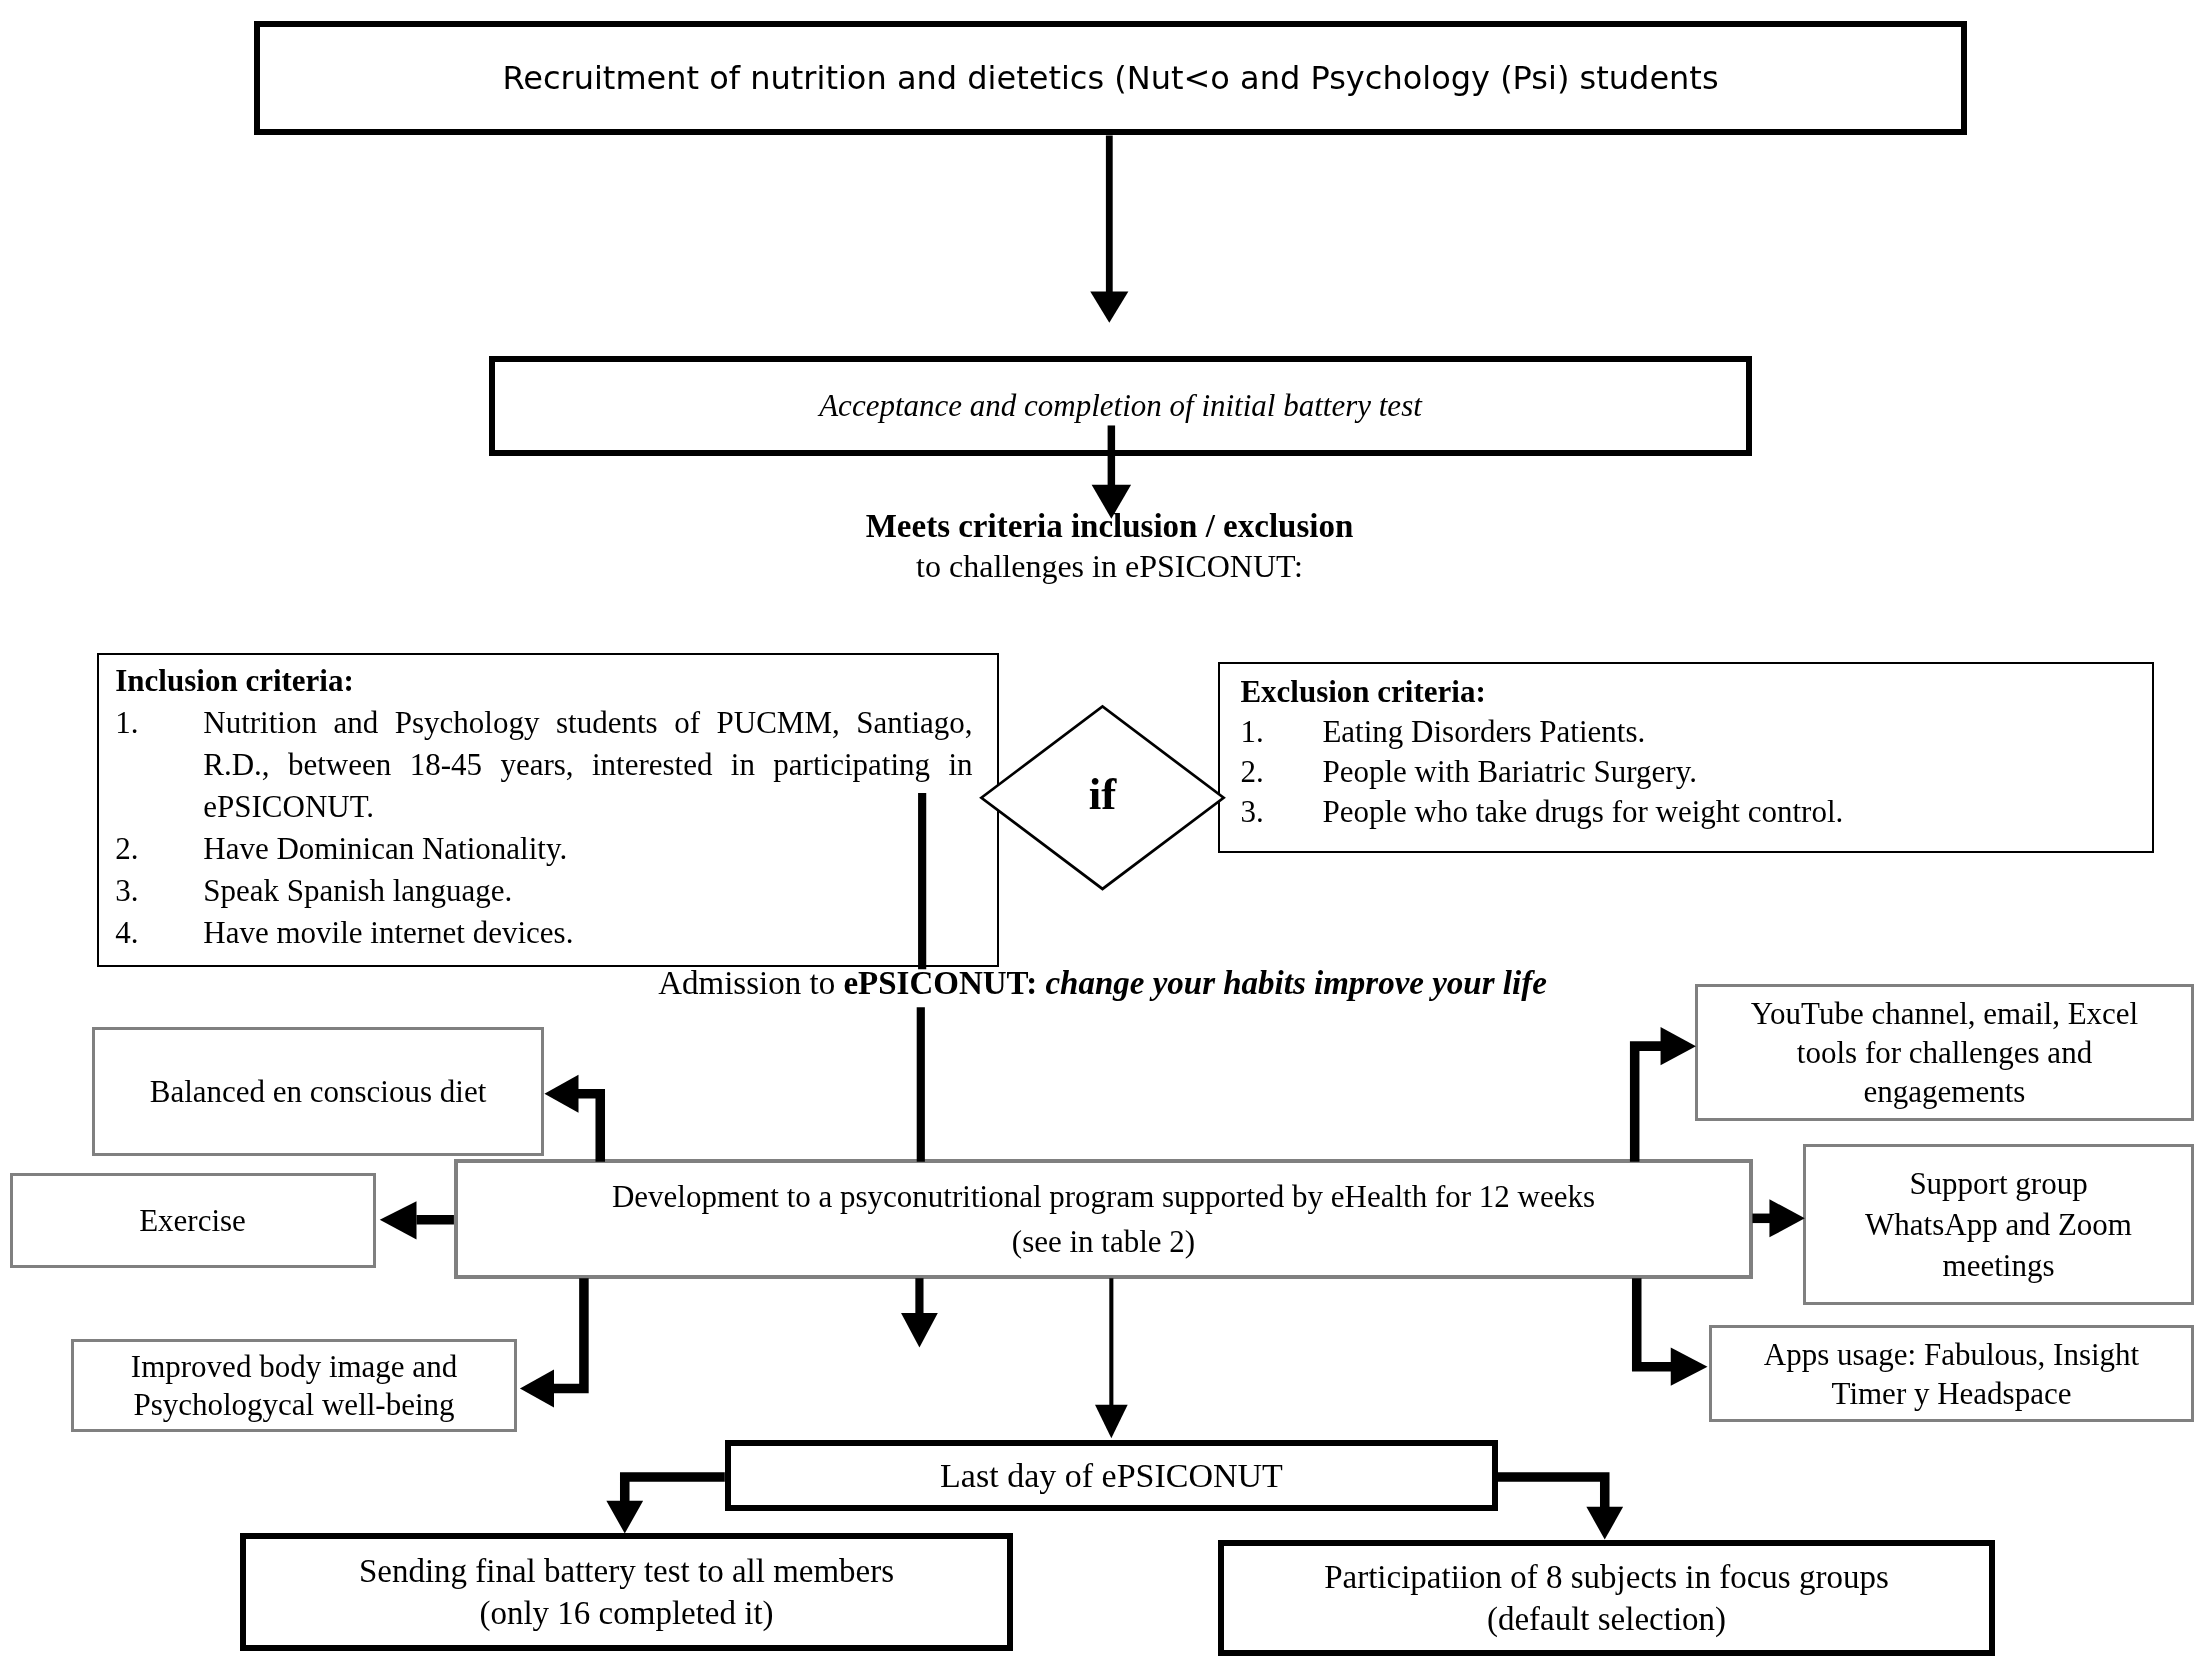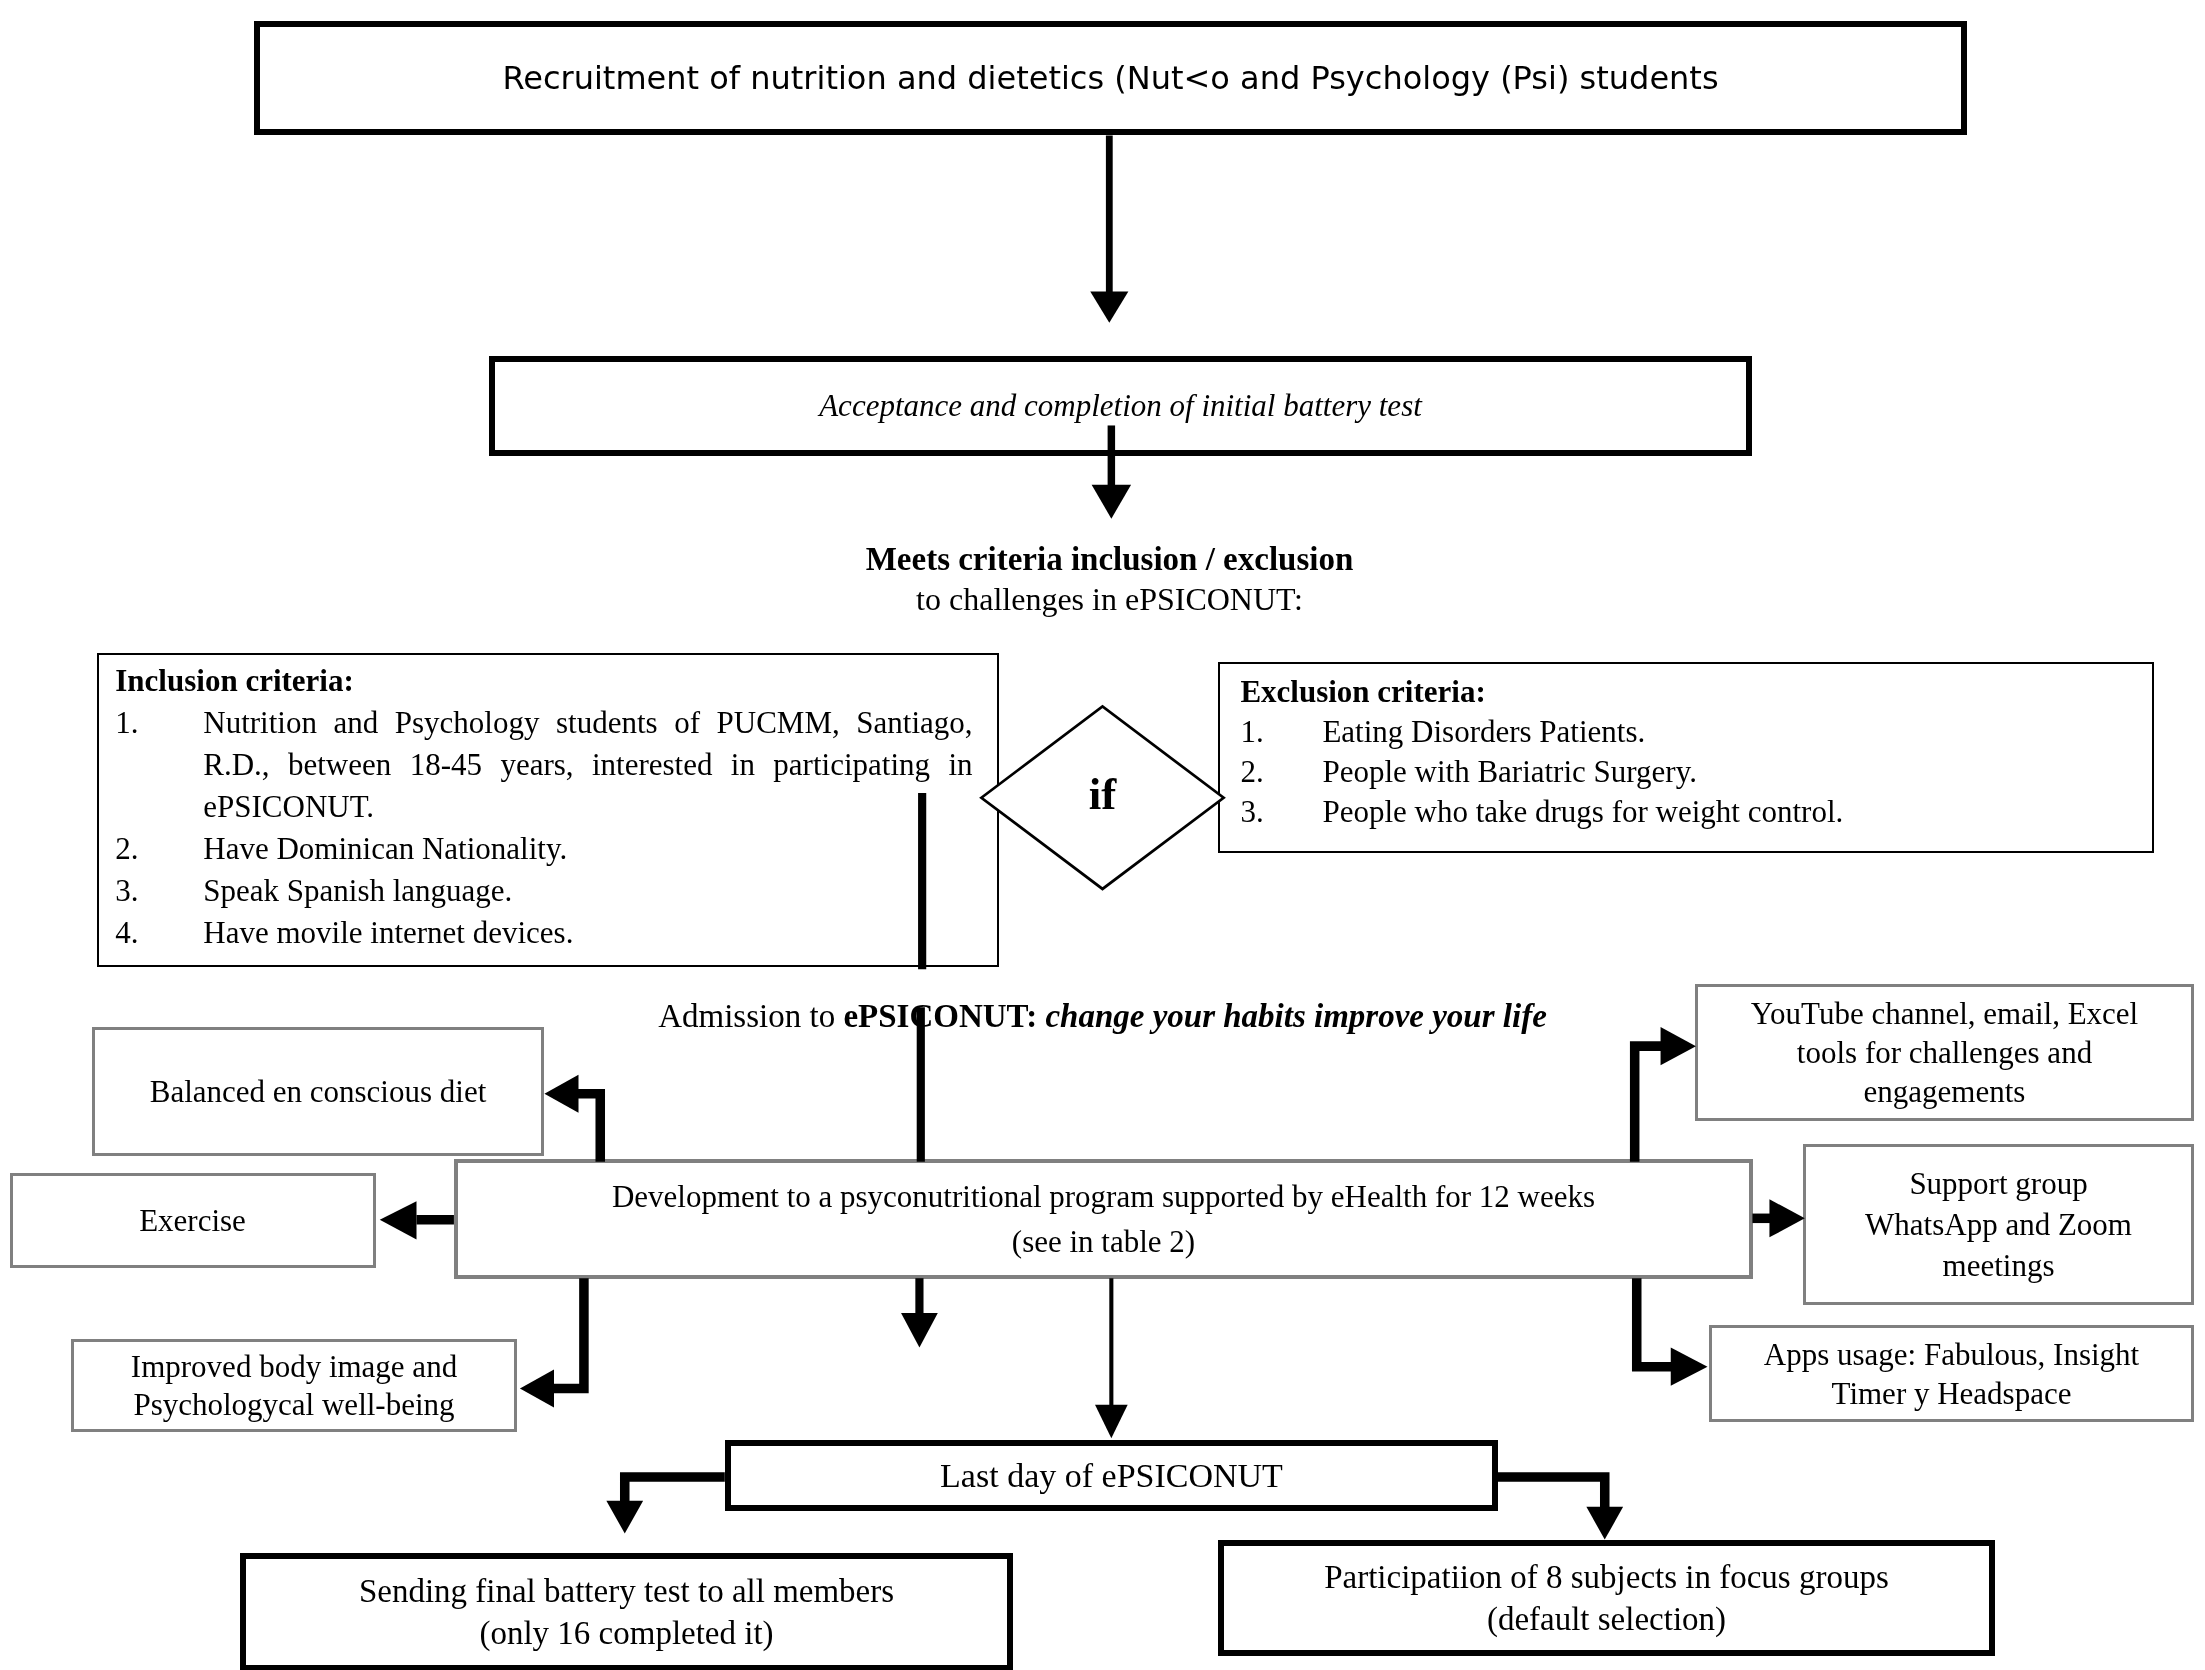--- a/index.html
+++ b/index.html
@@ -15,21 +15,21 @@
   .b-soft{border:3.4px solid var(--soft,#808080);}
   .sans-it{font-family:"DejaVu Sans","Liberation Sans",sans-serif;}
   .serif-it{font-style:italic;margin-top:31px;}
   .crit{position:absolute;box-sizing:border-box;background:#fff;z-index:2;
         font-size:31px;line-height:42px;}
   .crit .title{font-weight:bold;}
   .crit .row{display:grid;grid-template-columns:88px 1fr;}
   .crit.exc .row{grid-template-columns:82px 1fr;}
   .just{text-align:justify;}
   .lines{z-index:5;pointer-events:none;}
-  .ctext{position:absolute;z-index:3;text-align:center;margin-top:33px;}
+  .ctext{position:absolute;z-index:3;text-align:center;}
   .diamond-label{position:absolute;z-index:6;font-weight:bold;font-size:45px;
         text-align:center;font-family:"Liberation Serif",serif;}
 </style>
 </head>
 <body style="background: rgb(255, 255, 255);">
 
 <svg class="abs lines" style="left:0;top:0;" width="2205" height="1671" viewBox="0 0 3240 2455">
 
   <line x1="1630" y1="199" x2="1630" y2="432" stroke="#000" stroke-width="10"></line>
   <polygon points="1602,428 1658,428 1630,474" fill="#000"></polygon>
@@ -163,21 +163,21 @@
 
 <div class="box b-soft" style="left:1709px;top:1325px;width:485px;height:97px;font-size:31px;line-height:39px;">
   <div>Apps usage: Fabulous, Insight</div>
   <div>Timer y Headspace</div>
 </div>
 
 <div class="box b-heavy" style="left:725px;top:1440px;width:773px;height:71px;font-size:34px;">
   <span>Last day of ePSICONUT</span>
 </div>
 
-<div class="box b-heavy" style="left:240px;top:1533px;width:773px;height:118px;font-size:33px;line-height:42px;margin-top:20px;">
+<div class="box b-heavy" style="left:240px;top:1533px;width:773px;height:118px;font-size:33px;line-height:42px;">
   <div>Sending final battery test to all members</div>
   <div>(only 16 completed it)</div>
 </div>
 
 <div class="box b-heavy" style="left:1218px;top:1540px;width:777px;height:116px;font-size:33px;line-height:42px;">
   <div>Participatiion of 8 subjects in focus groups</div>
   <div>(default selection)</div>
 </div>
 
 

